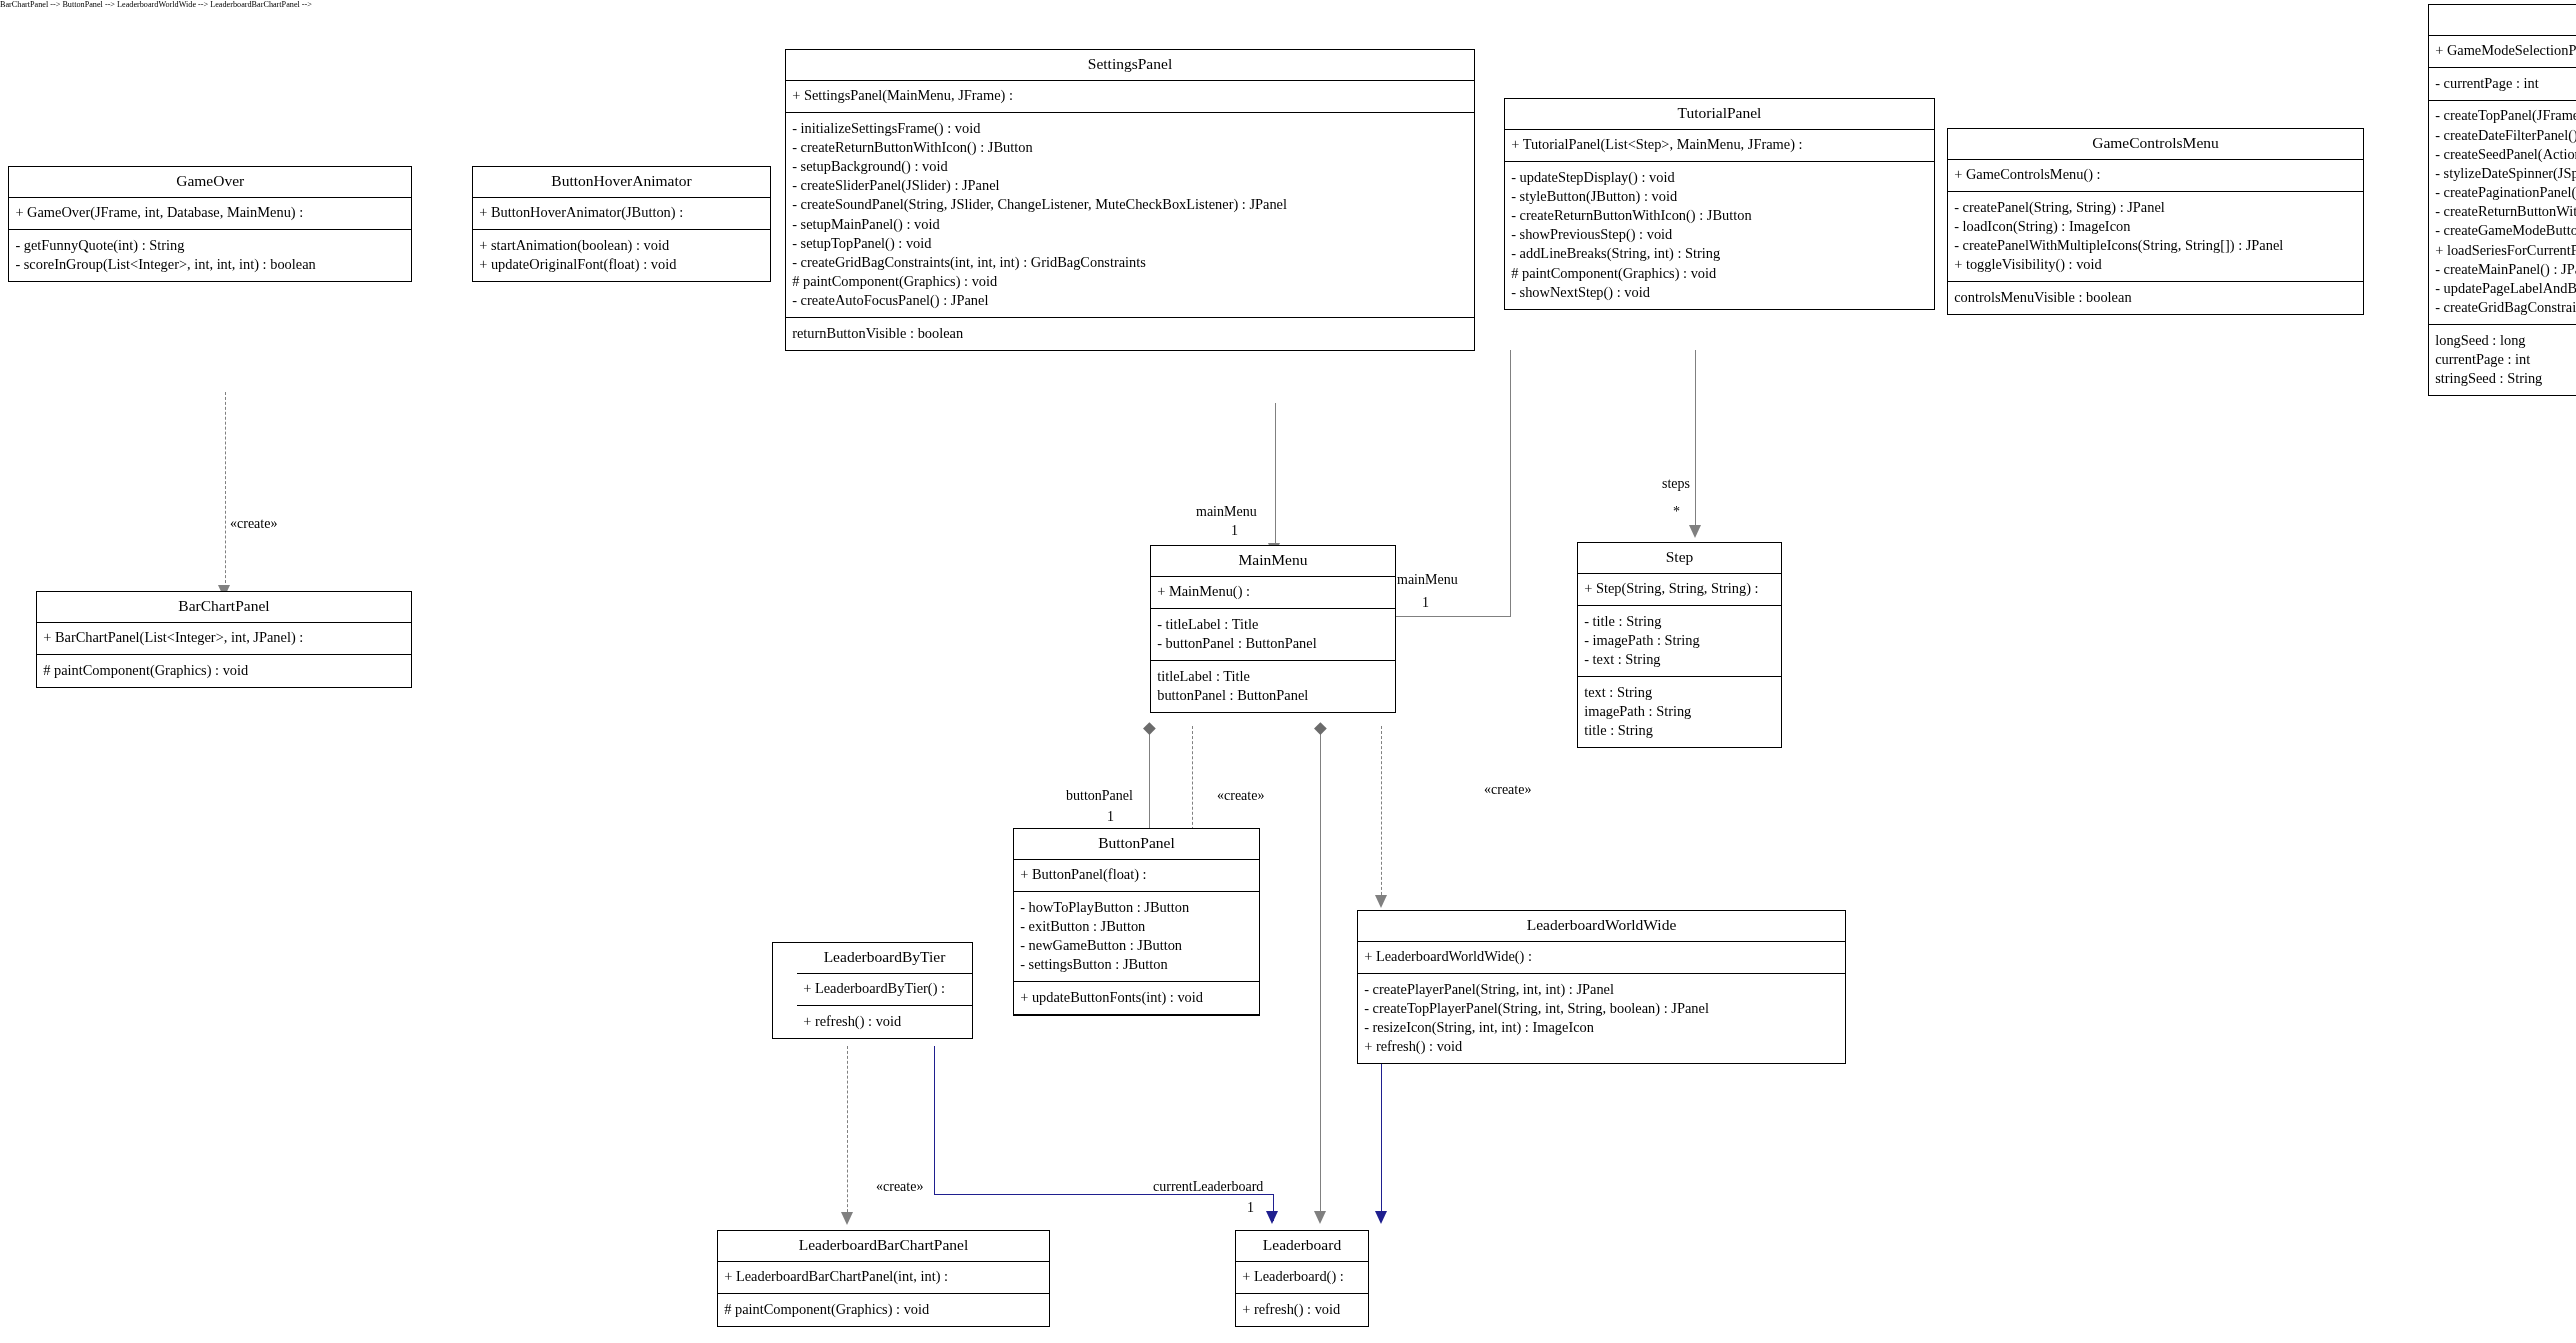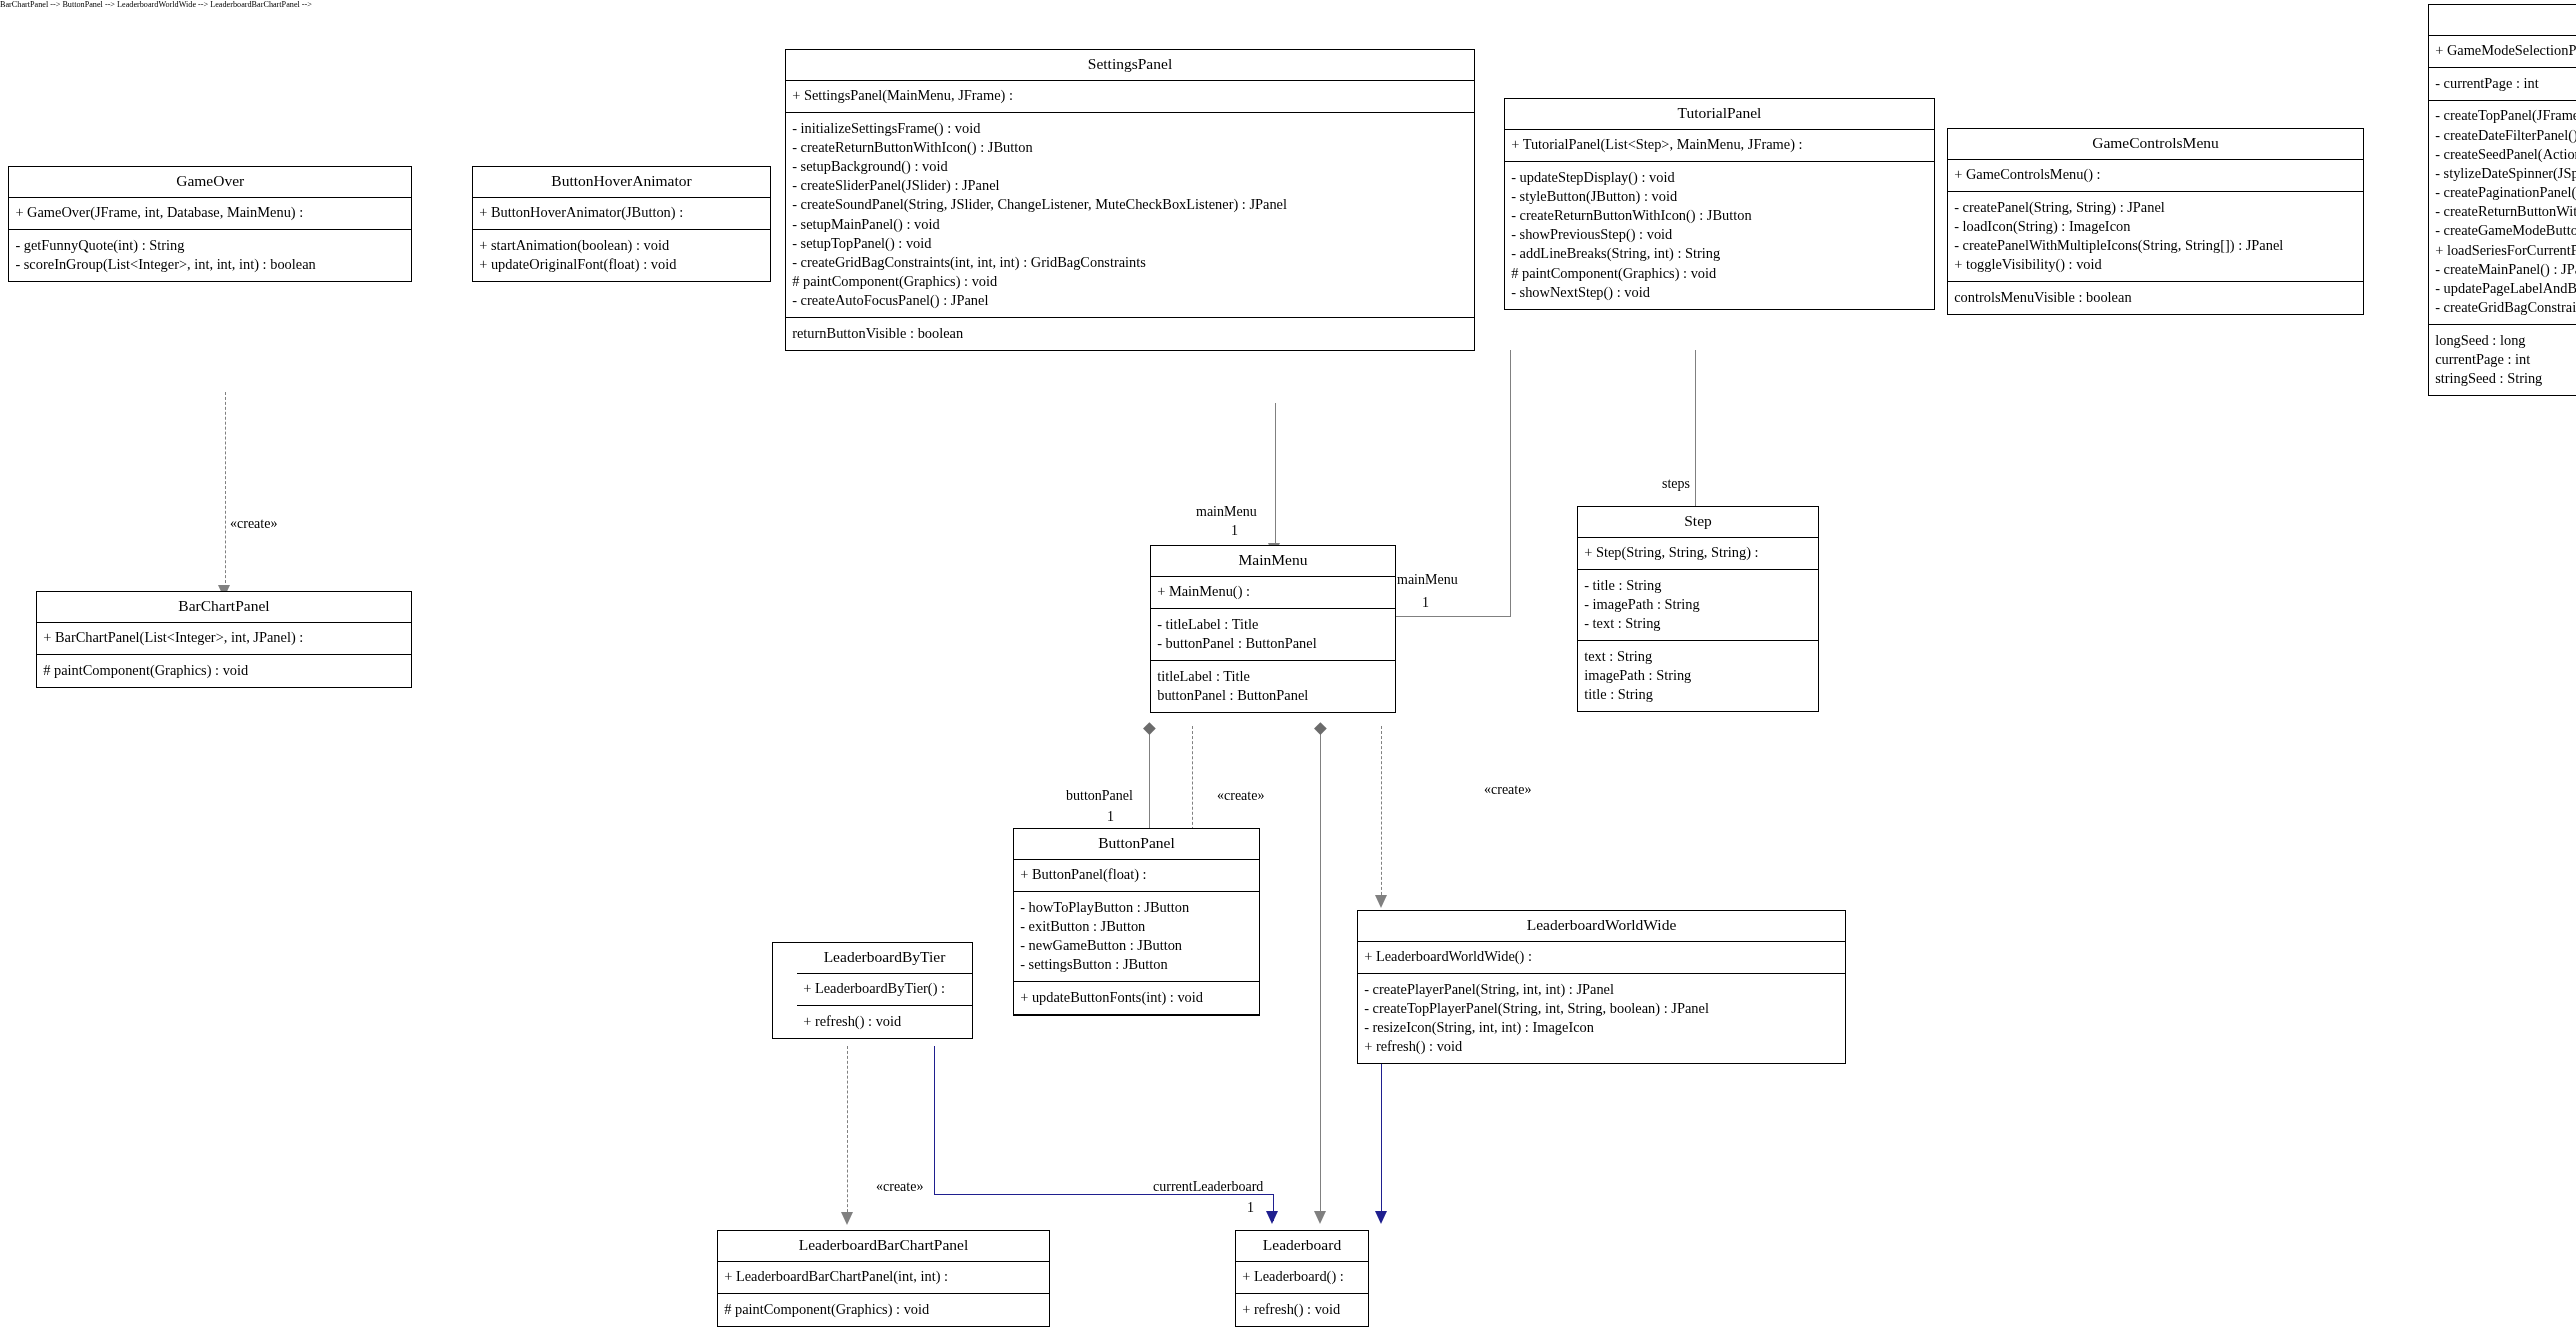--- a/index.html
+++ b/index.html
@@ -328,21 +328,21 @@
       <div class="row">- buttonPanel : ButtonPanel</div>
     </div>
     <div class="uml-sep"></div>
     <div class="uml-compartment">
       <div class="row">titleLabel : Title</div>
       <div class="row">buttonPanel : ButtonPanel</div>
     </div>
   </div>
 
   
-  <div class="uml-class" style="left:1577px; top:506px; width:242px;">
+  <div class="uml-class" style="left:1577px; top:542px; width:205px;">
     <div class="uml-name">Step</div>
     <div class="uml-sep"></div>
     <div class="uml-compartment">
       <div class="row">+ Step(String, String, String) :</div>
     </div>
     <div class="uml-sep"></div>
     <div class="uml-compartment">
       <div class="row">- title : String</div>
       <div class="row">- imagePath : String</div>
       <div class="row">- text : String</div>

